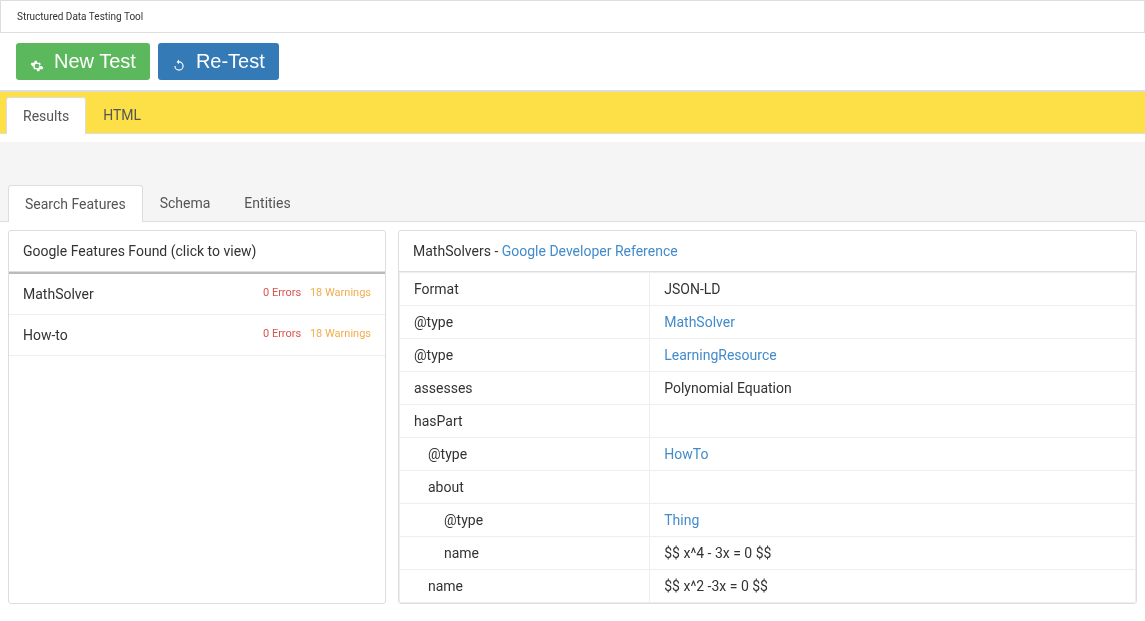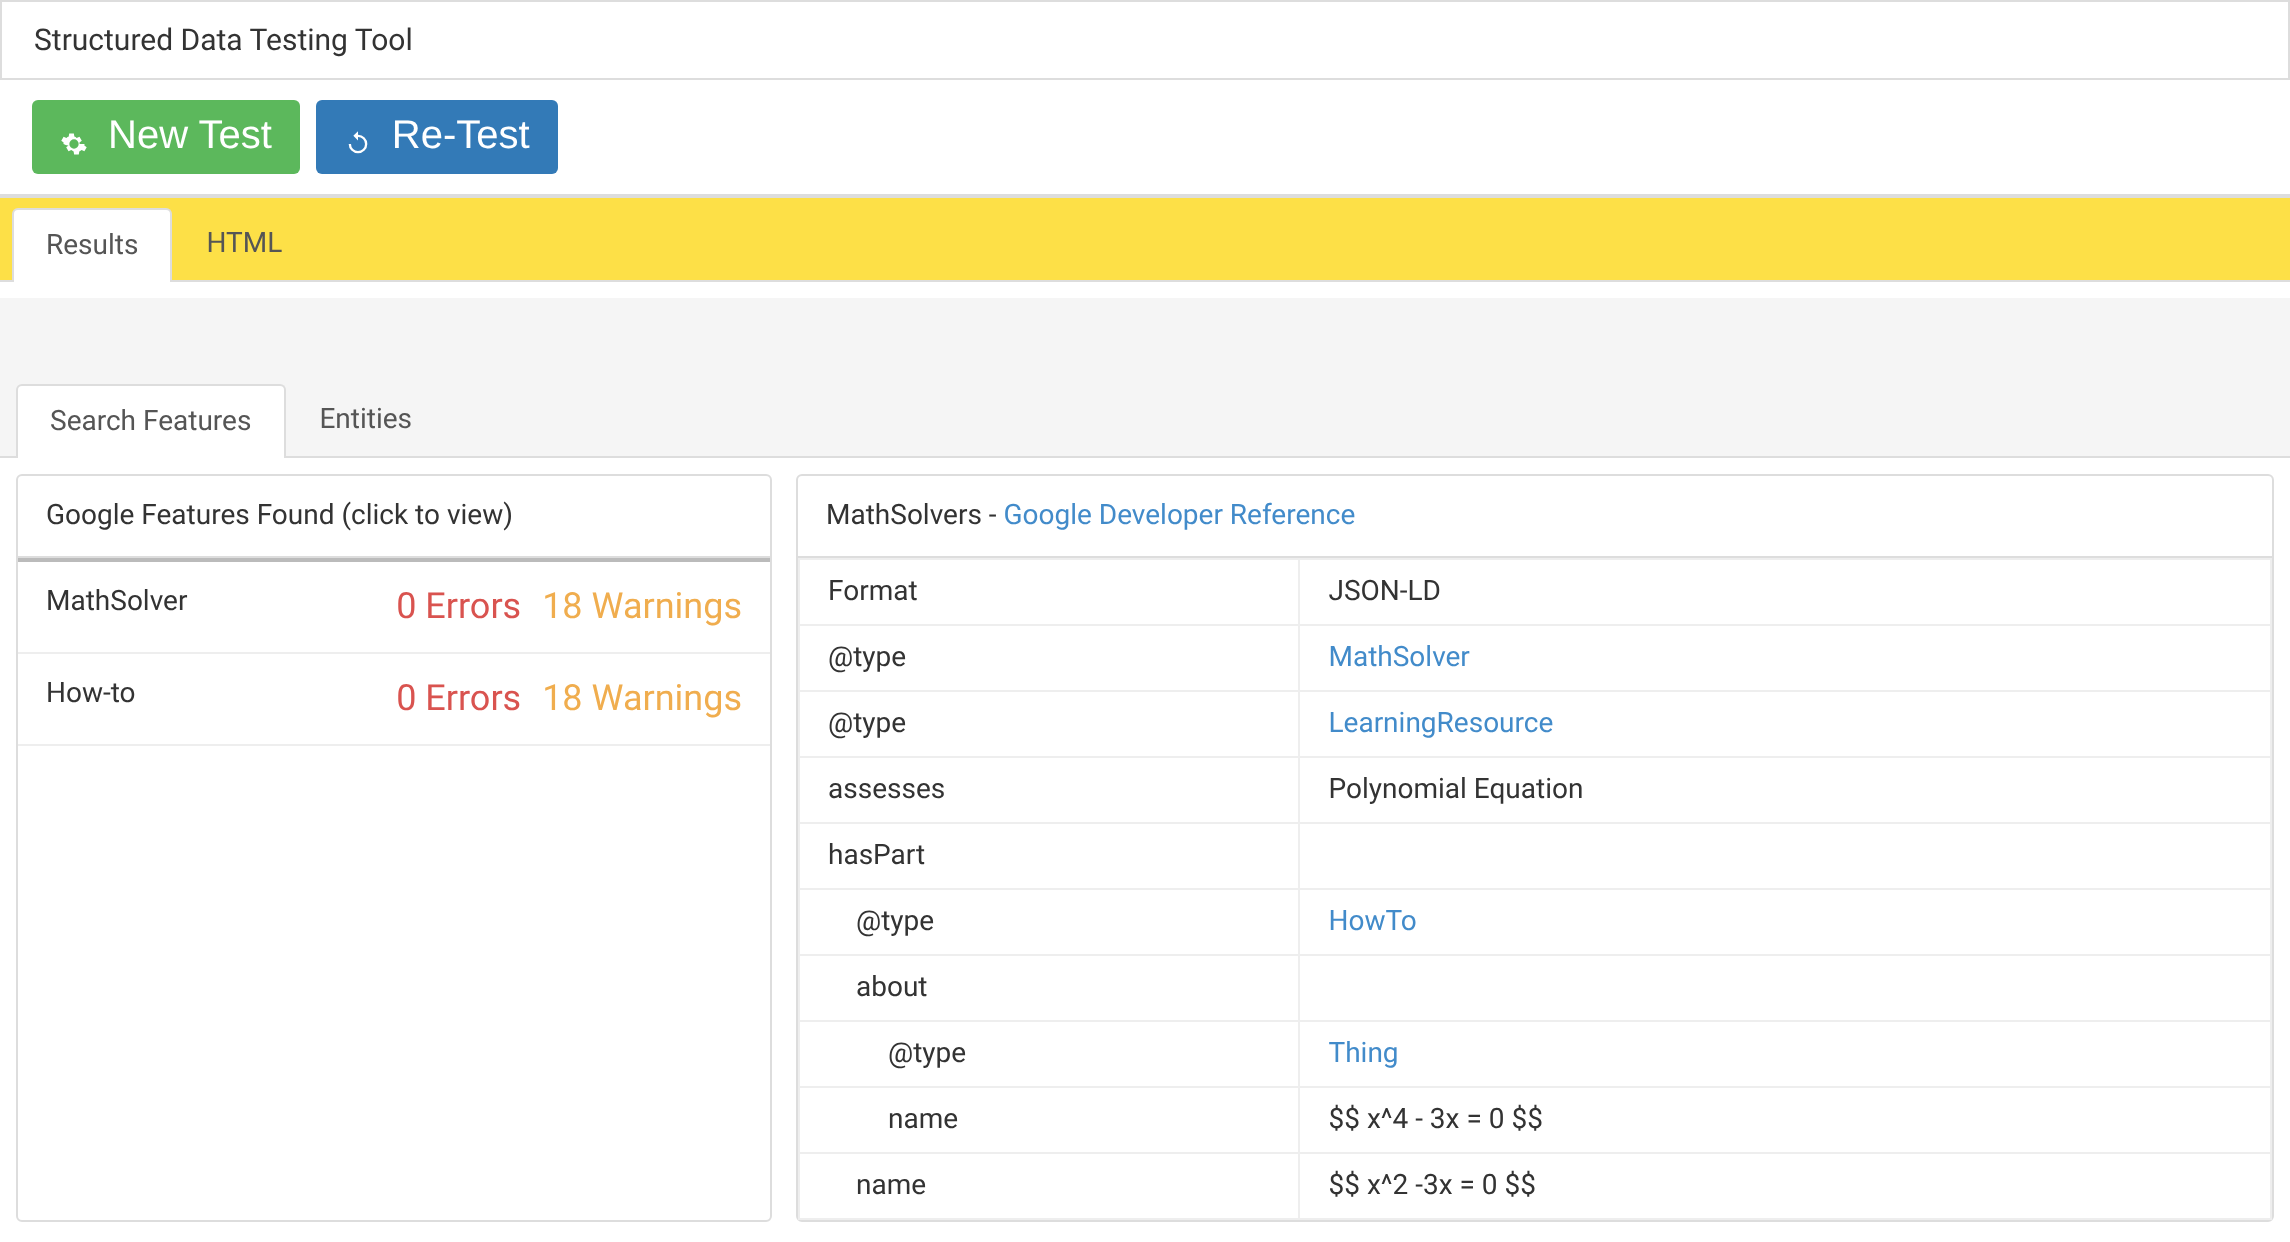--- a/index.html
+++ b/index.html
@@ -1,34 +1,34 @@
 <!DOCTYPE html>
 <html><head>
 <meta charset="utf-8">
 <style>
 * { box-sizing: border-box; margin: 0; padding: 0; }
 body { font-family: -apple-system, BlinkMacSystemFont, "Segoe UI", Roboto, "Helvetica Neue", Arial, sans-serif; font-size: 14px; color: #333; background: #fff; width: 1145px; height: 621px; }
-.header-bar { border: 1px solid #ddd; padding: 10px 16px; font-size: 15px; color: #333; }
+.header-bar { border: 1px solid #ddd; padding: 10px 16px; font-size: 10px; color: #333; }
 .toolbar { padding: 10px 16px; display: flex; gap: 8px; border-bottom: 1px solid #ddd; }
 .btn { display: inline-flex; align-items: center; gap: 10px; padding: 7px 14px; border-radius: 3px; border: none; font-size: 20px; color: #fff; cursor: pointer; }
 .btn-green { background: #5cb85c; }
 .btn-blue { background: #337ab7; }
 .icon { display: inline-block; width: 14px; height: 14px; }
 .tabs { display: flex; background: #fde047; border-bottom: 1px solid #ddd; border-top: 1px solid #ddd; padding-left: 6px; padding-top: 4px; }
 .tab { padding: 10px 16px; border: 1px solid transparent; border-bottom: none; cursor: pointer; color: #555; font-size: 14px; }
 .tab.active { background: #fff; border-color: #ddd; border-radius: 3px 3px 0 0; position: relative; top: 1px; }
 .subtabs { display: flex; background: #f5f5f5; border-bottom: 1px solid #ddd; padding-left: 8px; padding-top: 6px; margin-top: 8px; }
 .subtab { padding: 10px 16px; border: 1px solid transparent; border-bottom: none; cursor: pointer; color: #555; font-size: 14px; margin-top: 36px; }
 .subtab.active { background: #fff; border-color: #ddd; border-radius: 3px 3px 0 0; position: relative; top: 1px; }
 .content-row { display: flex; gap: 12px; padding: 8px 8px 0 8px; }
 .left-panel { width: 378px; border: 1px solid #ddd; border-radius: 3px; background: #fff; }
 .left-panel .panel-head { padding: 12px 14px; border-bottom: 1px solid #ddd; font-size: 14px; }
 .left-panel .row { padding: 12px 14px; border-bottom: 1px solid #eee; display: flex; justify-content: space-between; cursor: pointer; }
 .left-panel .row.selected { background: #fff; border-top: 2px solid #bbb; }
-.stat { font-size: 18px; }
+.stat { font-size: 11px; }
 .err { color: #d9534f; margin-right: 6px; }
 .warn { color: #f0ad4e; }
 .right-panel { flex: 1; border: 1px solid #ddd; border-radius: 3px; background: #fff; }
 .right-head { padding: 12px 14px; border-bottom: 1px solid #ddd; font-size: 14px; }
 .link { color: #428bca; cursor: pointer; }
 .item-header { display: flex; align-items: center; padding: 12px 14px; border-bottom: 1px solid #ddd; }
 .caret { width: 0; height: 0; border-left: 5px solid transparent; border-right: 5px solid transparent; border-top: 6px solid #333; margin-right: 12px; cursor: pointer; }
 .check { width: 16px; height: 16px; border-radius: 50%; background: #5cb85c; display: inline-flex; align-items: center; justify-content: center; margin-right: 10px; }
 .check::after { content: ""; width: 4px; height: 7px; border: solid #fff; border-width: 0 2px 2px 0; transform: rotate(45deg); margin-top: -2px; }
 .item-title { flex: 1; font-size: 14px; }
@@ -63,20 +63,21 @@
   </button>
 </div>
 
 <div class="tabs">
   <div class="tab active">Results</div>
   <div class="tab">HTML</div>
 </div>
 
 <div class="subtabs">
   <div class="subtab active">Search Features</div>
+  <div class="subtab">Schema</div>
   <div class="subtab">Entities</div>
 </div>
 
 <div class="content-row">
   <div class="left-panel">
     <div class="panel-head">Google Features Found (click to view)</div>
     <div class="row selected">
       <span>MathSolver</span>
       <span class="stat">
         <span class="err">0 Errors</span>

